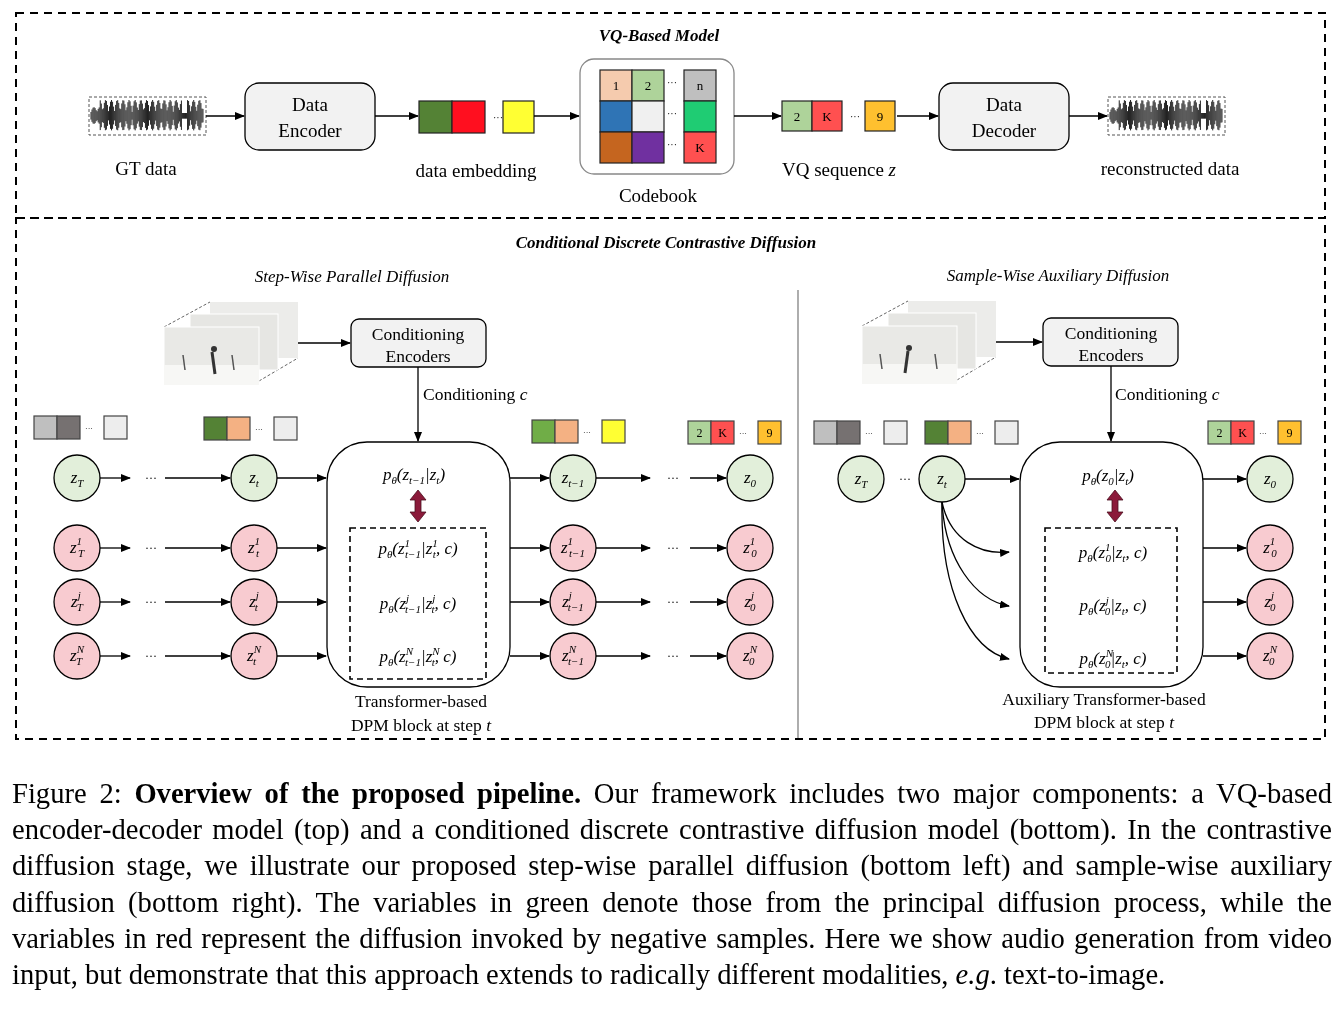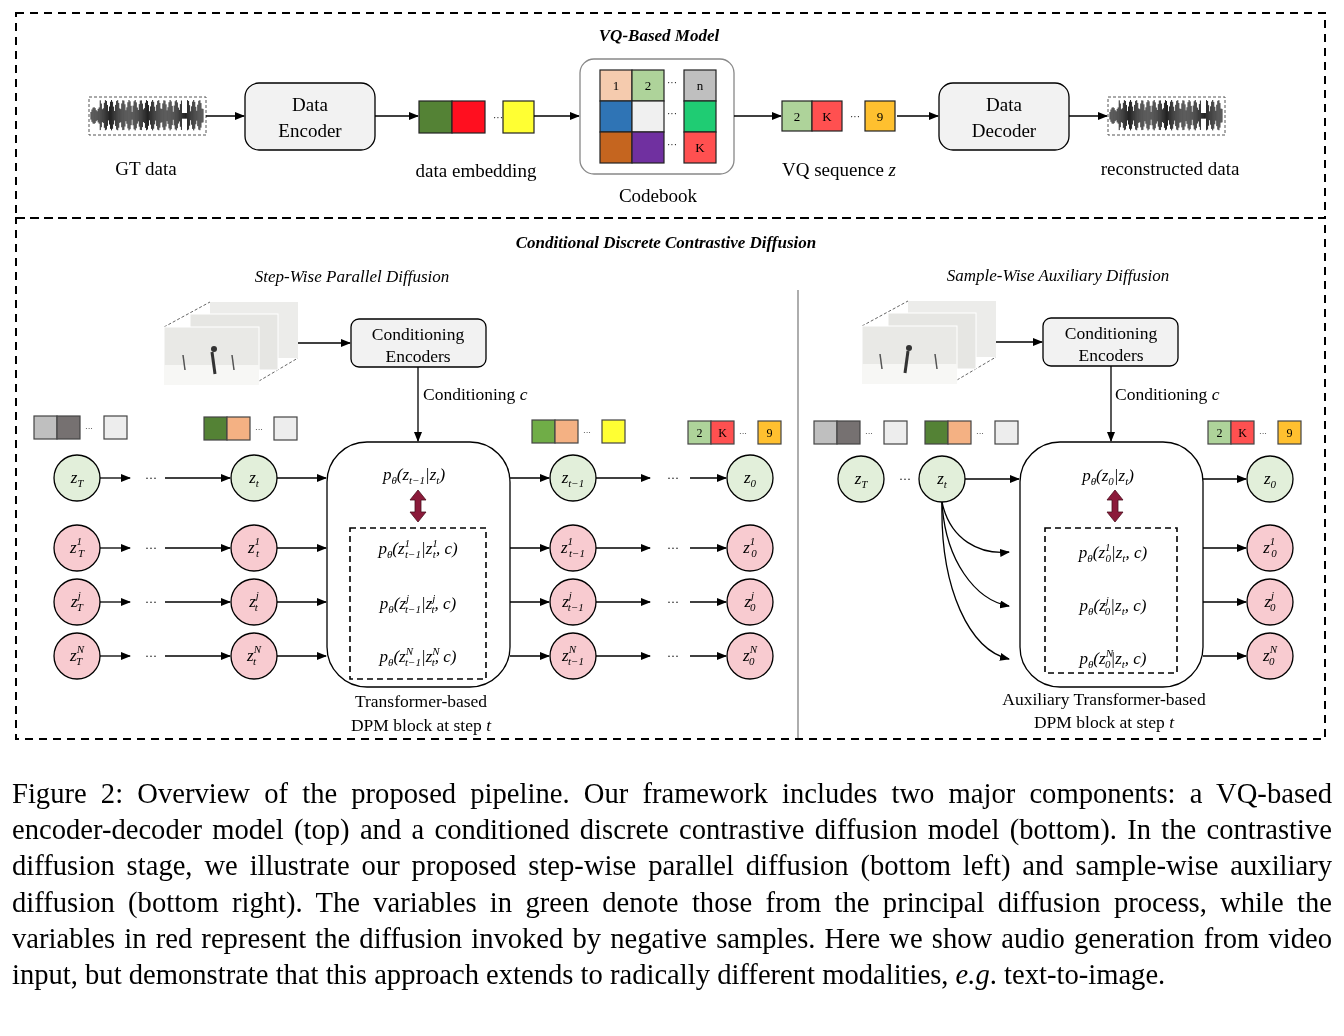--- a/index.html
+++ b/index.html
@@ -5,21 +5,21 @@
   html, body { margin:0; padding:0; background:#ffffff; }
   body { width:1344px; height:1036px; position:relative; overflow:hidden; font-family:"Liberation Serif", serif; color:#000; }
   #fig { position:absolute; left:0; top:0; width:1344px; height:750px; }
   #fig text { font-family:"Liberation Serif", serif; fill:#000; }
   .lbl { font-size:19px; }
   .ital { font-style:italic; }
   .boldital { font-style:italic; font-weight:bold; font-size:17px; }
   .math { font-style:italic; font-size:17px; }
   .cell-t { font-size:13px; }
   #caption { position:absolute; left:12px; top:776px; width:1320px; font-size:28.6px; line-height:36.2px; text-align:justify; text-align-last:left; }
-  #caption b { font-weight:normal; }
+  #caption b { font-weight:bold; }
 </style>
 </head>
 <body>
 
 <svg id="fig" viewBox="0 0 1344 750" xmlns="http://www.w3.org/2000/svg">
   <defs>
     <marker id="ah" markerWidth="10" markerHeight="8" refX="9" refY="4" orient="auto" markerUnits="userSpaceOnUse">
       <path d="M0,0 L10,4 L0,8 z" fill="#000"></path>
     </marker>
   </defs>

